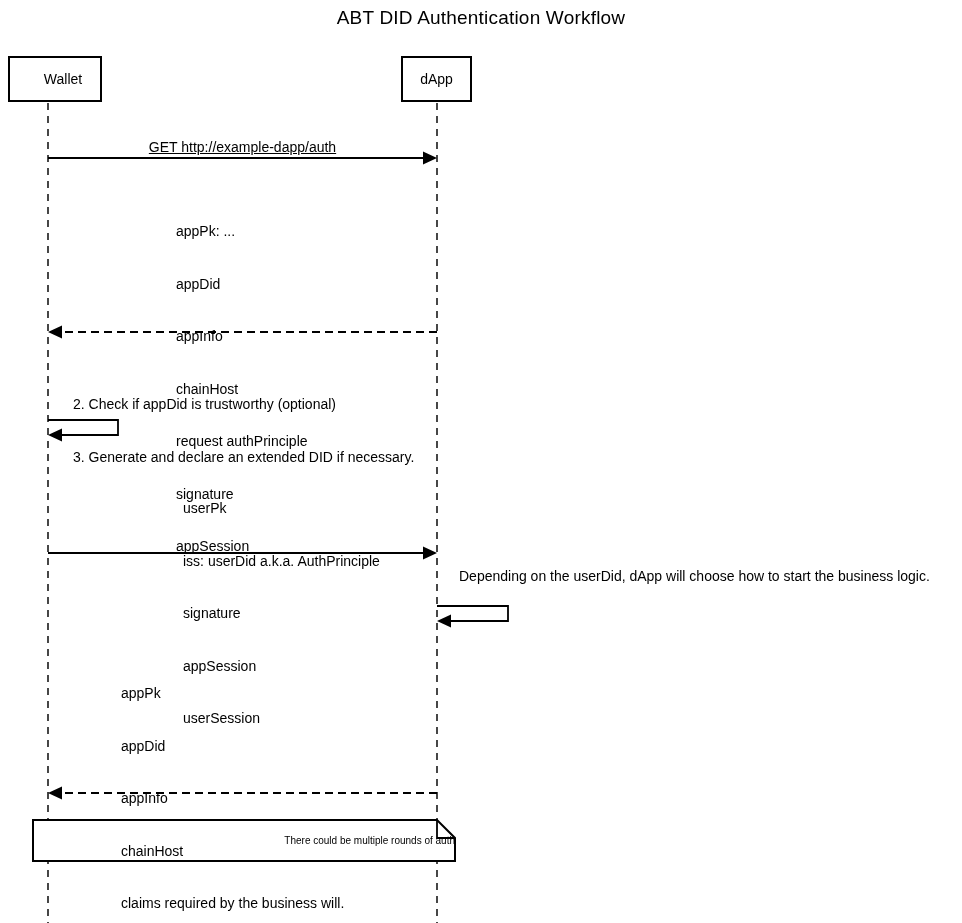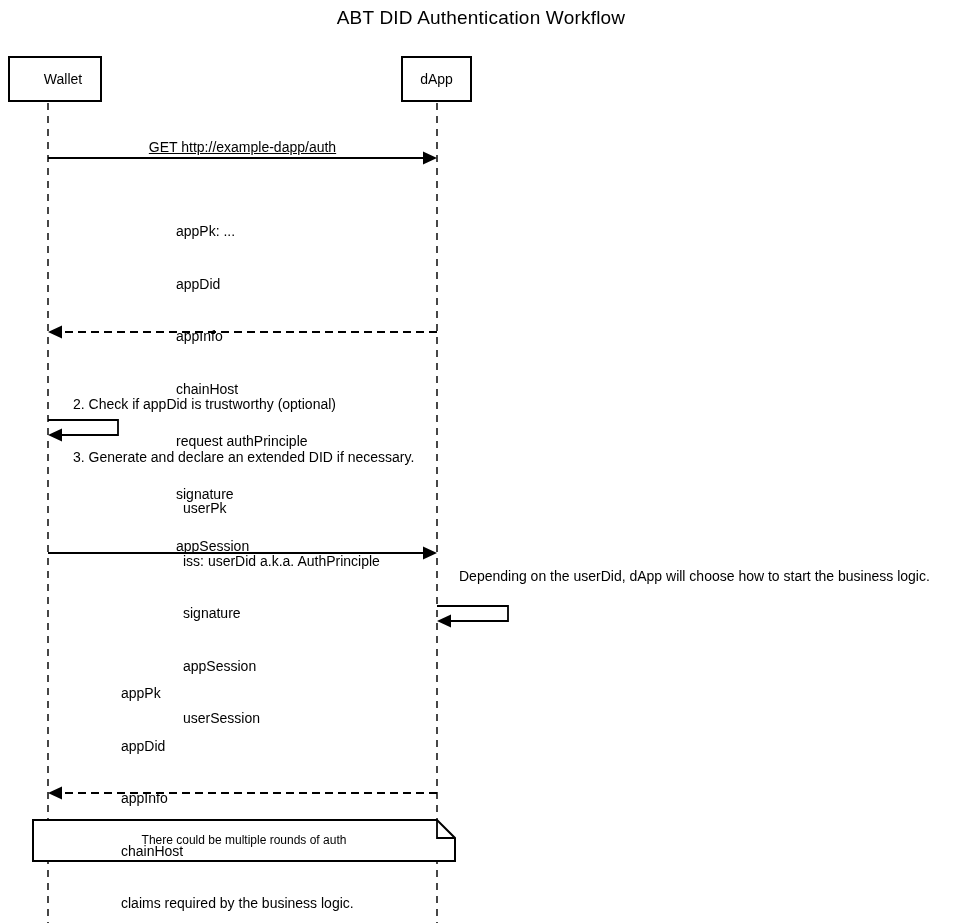--- a/index.html
+++ b/index.html
@@ -44,22 +44,22 @@
     position: absolute;
     font-size: 14px;
     line-height: 17.5px;
     white-space: pre;
   }
   .txt.center { text-align: center; white-space: normal; text-decoration: underline; }
   .note-label {
     position: absolute;
     left: 33px; top: 832px;
     width: 422px;
-    text-align: center;
-    font-size: 12px;
+    text-align: right;
+    font-size: 10px;
     line-height: 17.5px;
   }
 </style>
 </head>
 <body>
 
 <div class="stage">
 
   <svg class="svg-layer" width="962" height="923" viewBox="0 0 962 923" xmlns="http://www.w3.org/2000/svg">
 
@@ -122,21 +122,21 @@
     <div>userSession</div>
   </div>
 
   <div class="txt" style="left:459px; top:568px;">Depending on the userDid, dApp will choose how to start the business logic.</div>
 
   <div class="txt" style="left:121px; top:650px;">
     <div>appPk</div>
     <div>appDid</div>
     <div>appInfo</div>
     <div>chainHost</div>
-    <div>claims required by the business logic.</div>
+    <div>claims required by the business will.</div>
     
     
     
   </div>
 
   <div class="note-label">There could be multiple rounds of auth</div>
 
 </div>
 
 </body></html>

